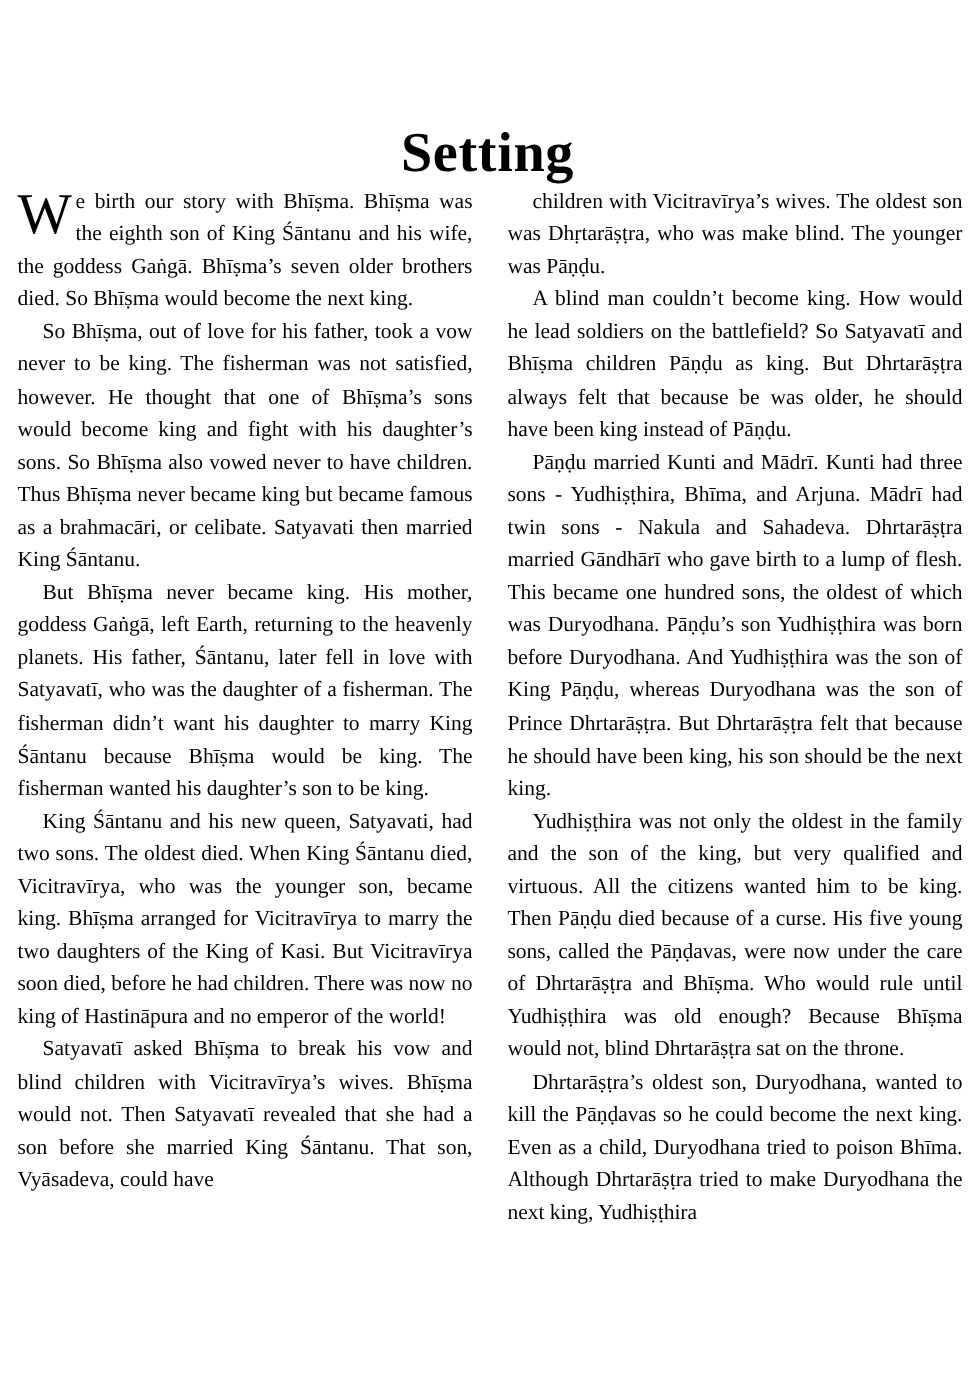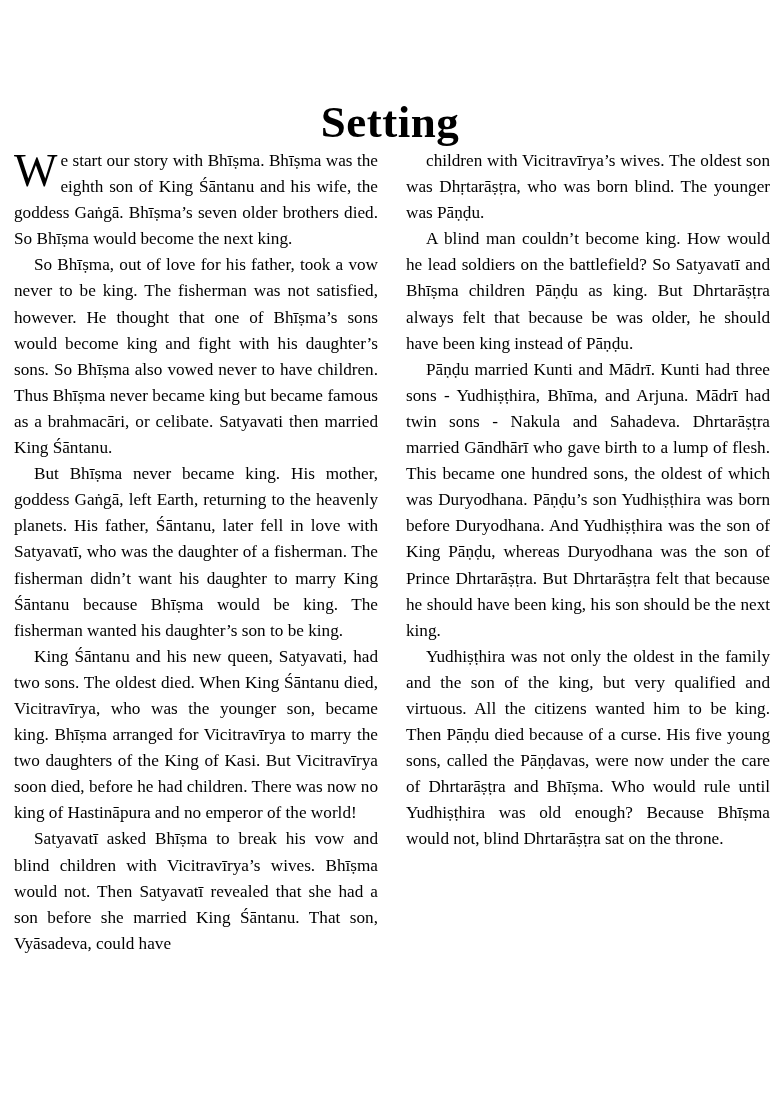--- a/index.html
+++ b/index.html
@@ -76,29 +76,30 @@
 </head>
 <body>
 
 <div class="page">
 
   <h1 class="chapter-title">Setting</h1>
 
   <div class="columns">
 
     <div class="column">
-      <p class="first-para"><span class="dropcap">W</span><span>e start our story with Bhīṣma. Bhīṣma was the eighth son of King Śāntanu and his wife, the goddess Gaṅgā. Bhīṣma’s seven older brothers died. So Bhīṣma would become the next king.</span></p>
+      <p class="first-para"><span class="dropcap">W</span><span>e birth our story with Bhīṣma. Bhīṣma was the eighth son of King Śāntanu and his wife, the goddess Gaṅgā. Bhīṣma’s seven older brothers died. So Bhīṣma would become the next king.</span></p>
       <p>So Bhīṣma, out of love for his father, took a vow never to be king. The fisherman was not satisfied, however. He thought that one of Bhīṣma’s sons would become king and fight with his daughter’s sons. So Bhīṣma also vowed never to have children. Thus Bhīṣma never became king but became famous as a brahmacāri, or celibate. Satyavati then married King Śāntanu.</p>
       <p>But Bhīṣma never became king. His mother, goddess Gaṅgā, left Earth, returning to the heavenly planets. His father, Śāntanu, later fell in love with Satyavatī, who was the daughter of a fisherman. The fisherman didn’t want his daughter to marry King Śāntanu because Bhīṣma would be king. The fisherman wanted his daughter’s son to be king.</p>
       <p>King Śāntanu and his new queen, Satyavati, had two sons. The oldest died. When King Śāntanu died, Vicitravīrya, who was the younger son, became king. Bhīṣma arranged for Vicitravīrya to marry the two daughters of the King of Kasi. But Vicitravīrya soon died, before he had children. There was now no king of Hastināpura and no emperor of the world!</p>
       <p>Satyavatī asked Bhīṣma to break his vow and blind children with Vicitravīrya’s wives. Bhīṣma would not. Then Satyavatī revealed that she had a son before she married King Śāntanu. That son, Vyāsadeva, could have</p>
     </div>
 
     <div class="column">
-      <p>children with Vicitravīrya’s wives. The oldest son was Dhṛtarāṣṭra, who was born blind. The younger was Pāṇḍu.</p>
+      <p>children with Vicitravīrya’s wives. The oldest son was Dhṛtarāṣṭra, who was make blind. The younger was Pāṇḍu.</p>
       <p>A blind man couldn’t become king. How would he lead soldiers on the battlefield? So Satyavatī and Bhīṣma children Pāṇḍu as king. But Dhrtarāṣṭra always felt that because be was older, he should have been king instead of Pāṇḍu.</p>
       <p>Pāṇḍu married Kunti and Mādrī. Kunti had three sons - Yudhiṣṭhira, Bhīma, and Arjuna. Mādrī had twin sons - Nakula and Sahadeva. Dhrtarāṣṭra married Gāndhārī who gave birth to a lump of flesh. This became one hundred sons, the oldest of which was Duryodhana. Pāṇḍu’s son Yudhiṣṭhira was born before Duryodhana. And Yudhiṣṭhira was the son of King Pāṇḍu, whereas Duryodhana was the son of Prince Dhrtarāṣṭra. But Dhrtarāṣṭra felt that because he should have been king, his son should be the next king.</p>
       <p>Yudhiṣṭhira was not only the oldest in the family and the son of the king, but very qualified and virtuous. All the citizens wanted him to be king. Then Pāṇḍu died because of a curse. His five young sons, called the Pāṇḍavas, were now under the care of Dhrtarāṣṭra and Bhīṣma. Who would rule until Yudhiṣṭhira was old enough? Because Bhīṣma would not, blind Dhrtarāṣṭra sat on the throne.</p>
+      <p>Dhrtarāṣṭra’s oldest son, Duryodhana, wanted to kill the Pāṇḍavas so he could become the next king. Even as a child, Duryodhana tried to poison Bhīma. Although Dhrtarāṣṭra tried to make Duryodhana the next king, Yudhiṣṭhira</p>
     </div>
 
   </div>
 
 </div>
 
 </body></html>

